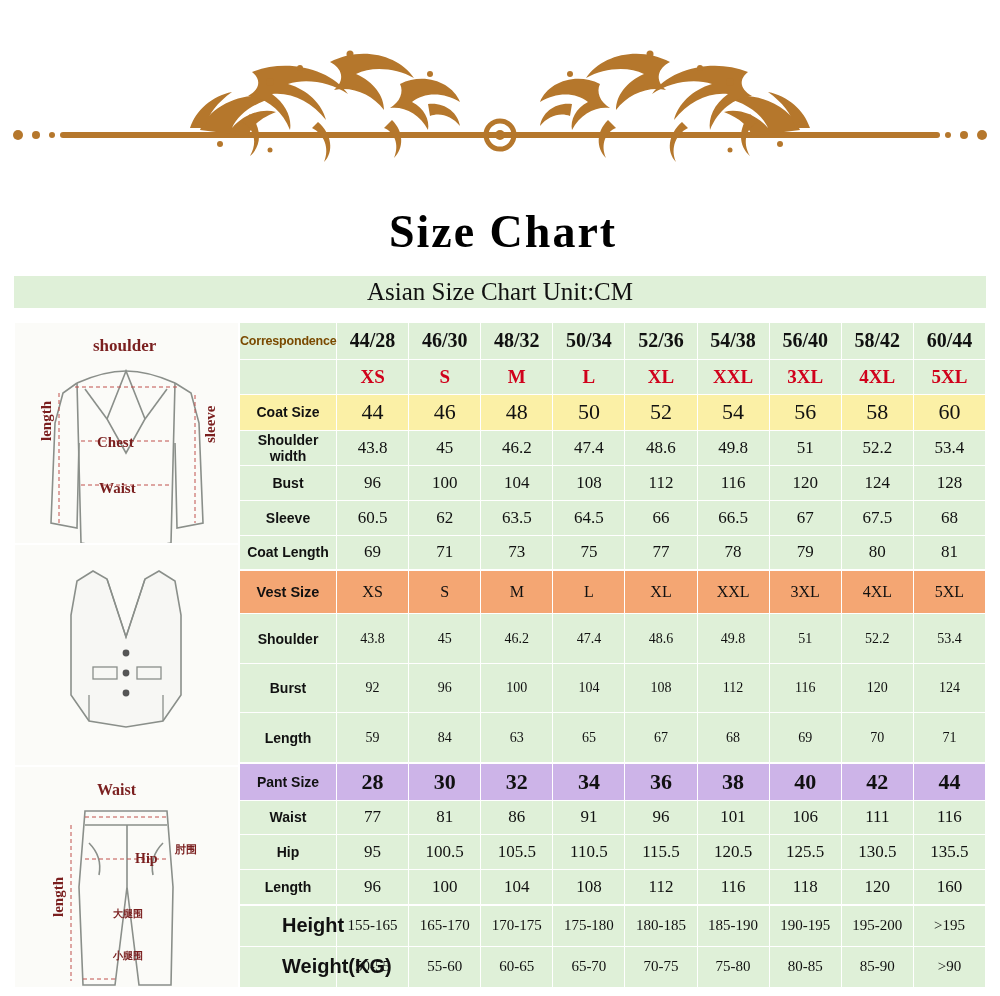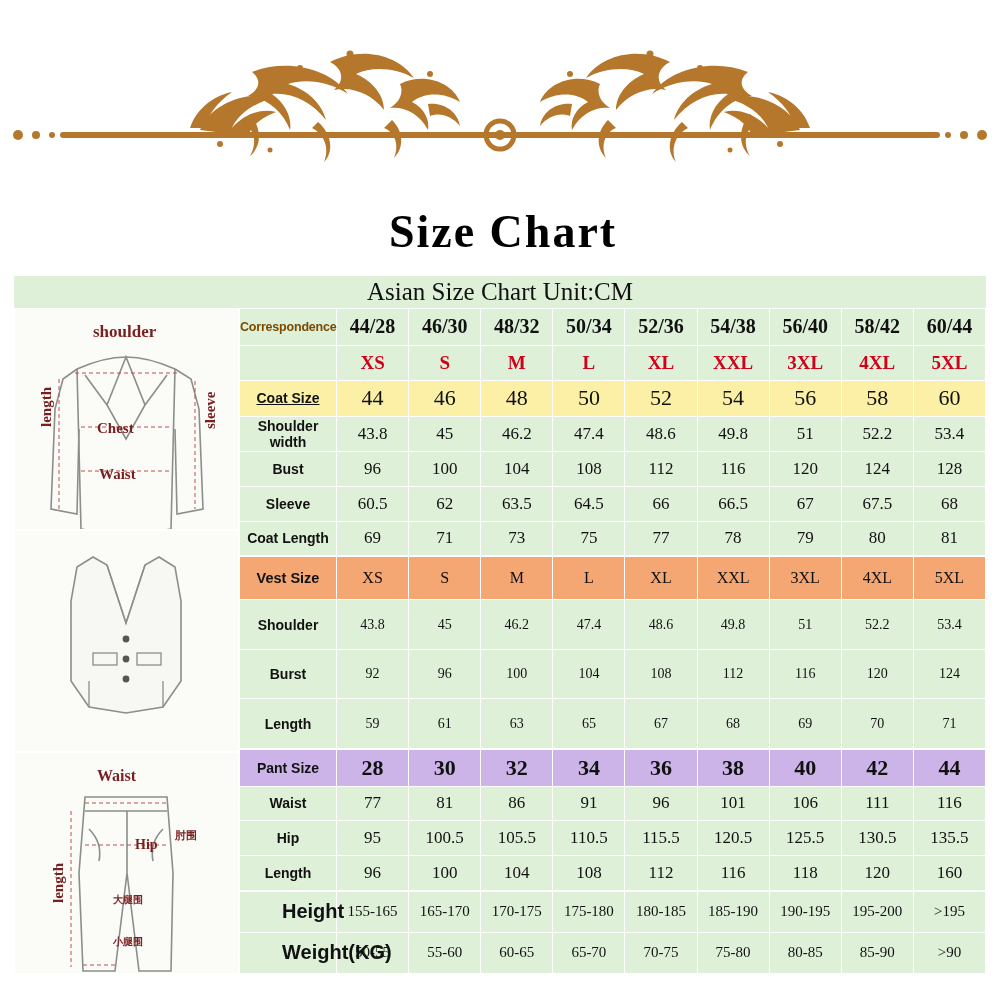--- a/index.html
+++ b/index.html
@@ -28,21 +28,21 @@
     background:#dff0d8;
     text-align:center;
   }
   .subtitle{
     font-family:Liberation Serif, serif;
     font-size:25px;color:#111;line-height:32px;
   }
 
   
   .chart-wrap{
-    position:absolute;left:14px;top:308px;width:972px;height:666px;
+    position:absolute;left:14px;top:322px;width:972px;height:666px;
     display:flex;
   }
   .illus-col{
     width:225px;flex:0 0 225px;
     background:#eef7ea;
     display:flex;flex-direction:column;
   }
   .illus-cell{
     flex:1 1 0;
     border:1px solid #ffffff;
@@ -71,21 +71,21 @@
     font-weight:bold;
     font-size:14px;
   }
   .r-corr td,.r-corr th{height:34px;}
   .r-corr .rowlabel{font-size:12.5px;color:#7a4a00;letter-spacing:-0.2px;}
   .r-corr .v{font-weight:bold;font-size:20px;}
   .r-size td{height:32px;}
   .r-size .v{font-weight:bold;font-size:19px;color:#d0021b;}
 
   .coat-head td{background:#fbf0a6;height:34px;}
-  .coat-head .rowlabel{font-size:14px;text-decoration:underline;}
+  .coat-head .rowlabel{font-size:14px;}
   .coat-head .v{font-size:22px;}
 
   .r-body td{height:32px;font-size:17px;}
   .r-body .rowlabel{font-size:14px;font-weight:bold;}
 
   .vest-head td{background:#f4a673;height:40px;}
   .vest-head .rowlabel{font-size:14.5px;}
   .vest-head .v{font-size:16px;}
   .vest-body td{height:46px;font-size:14px;}
   .vest-body .rowlabel{font-size:14px;font-weight:bold;}
@@ -368,21 +368,21 @@
         <td>104</td>
         <td>108</td>
         <td>112</td>
         <td>116</td>
         <td>120</td>
         <td>124</td>
       </tr>
       <tr class="vest-body">
         <td class="rowlabel">Length</td>
         <td>59</td>
-        <td>61</td>
+        <td>84</td>
         <td>63</td>
         <td>65</td>
         <td>67</td>
         <td>68</td>
         <td>69</td>
         <td>70</td>
         <td>71</td>
       </tr>
       <tr class="pant-head b-top">
         <td class="rowlabel">Pant Size</td>

